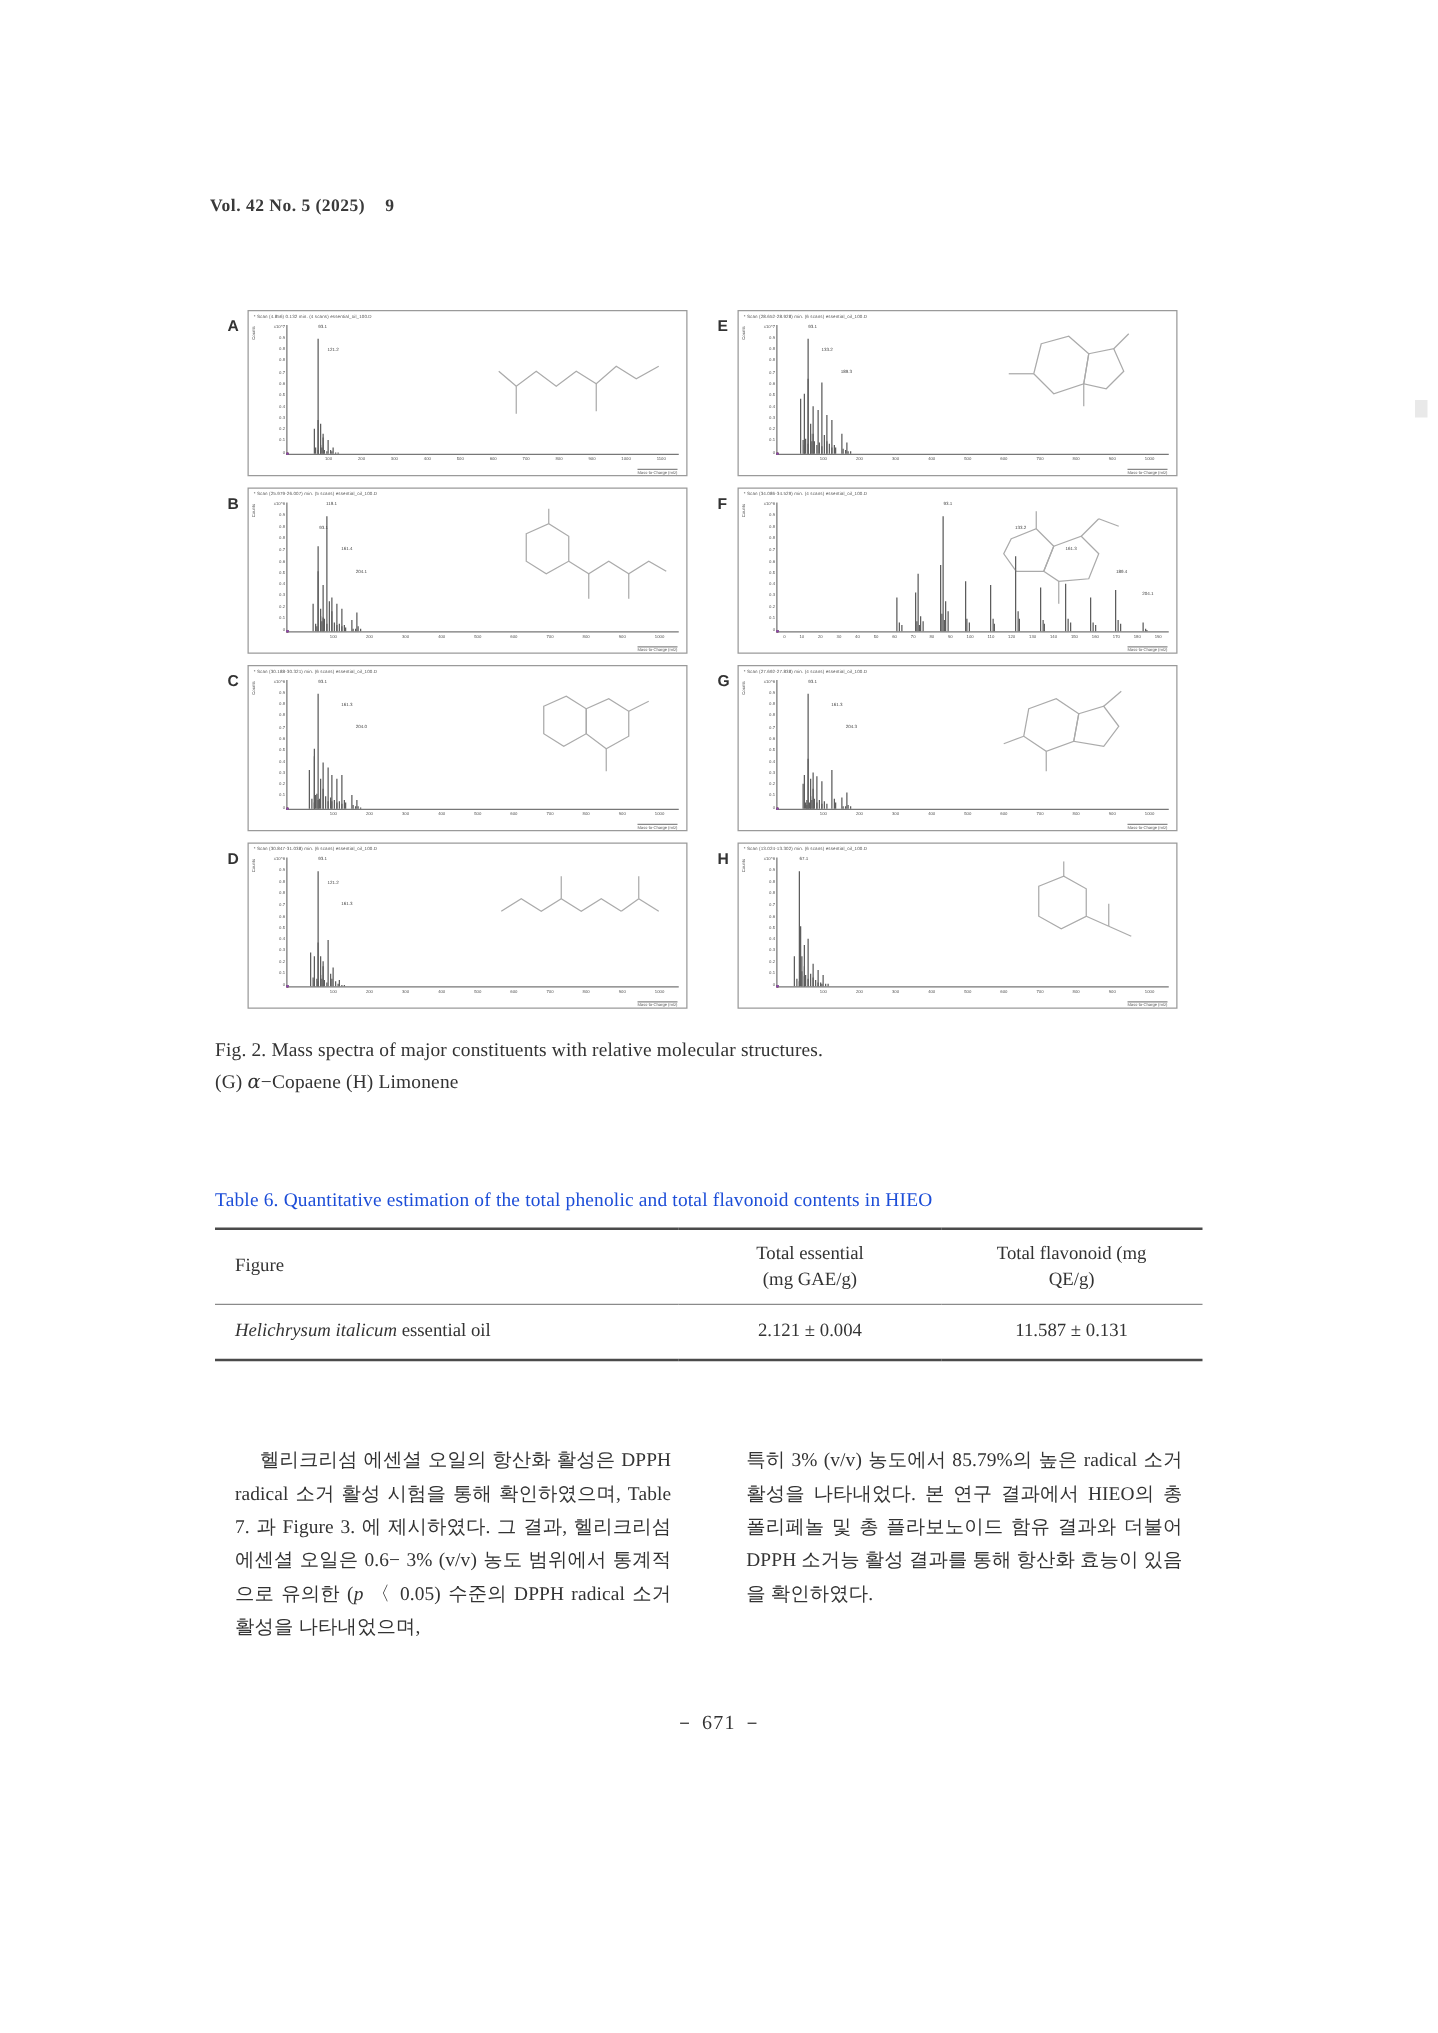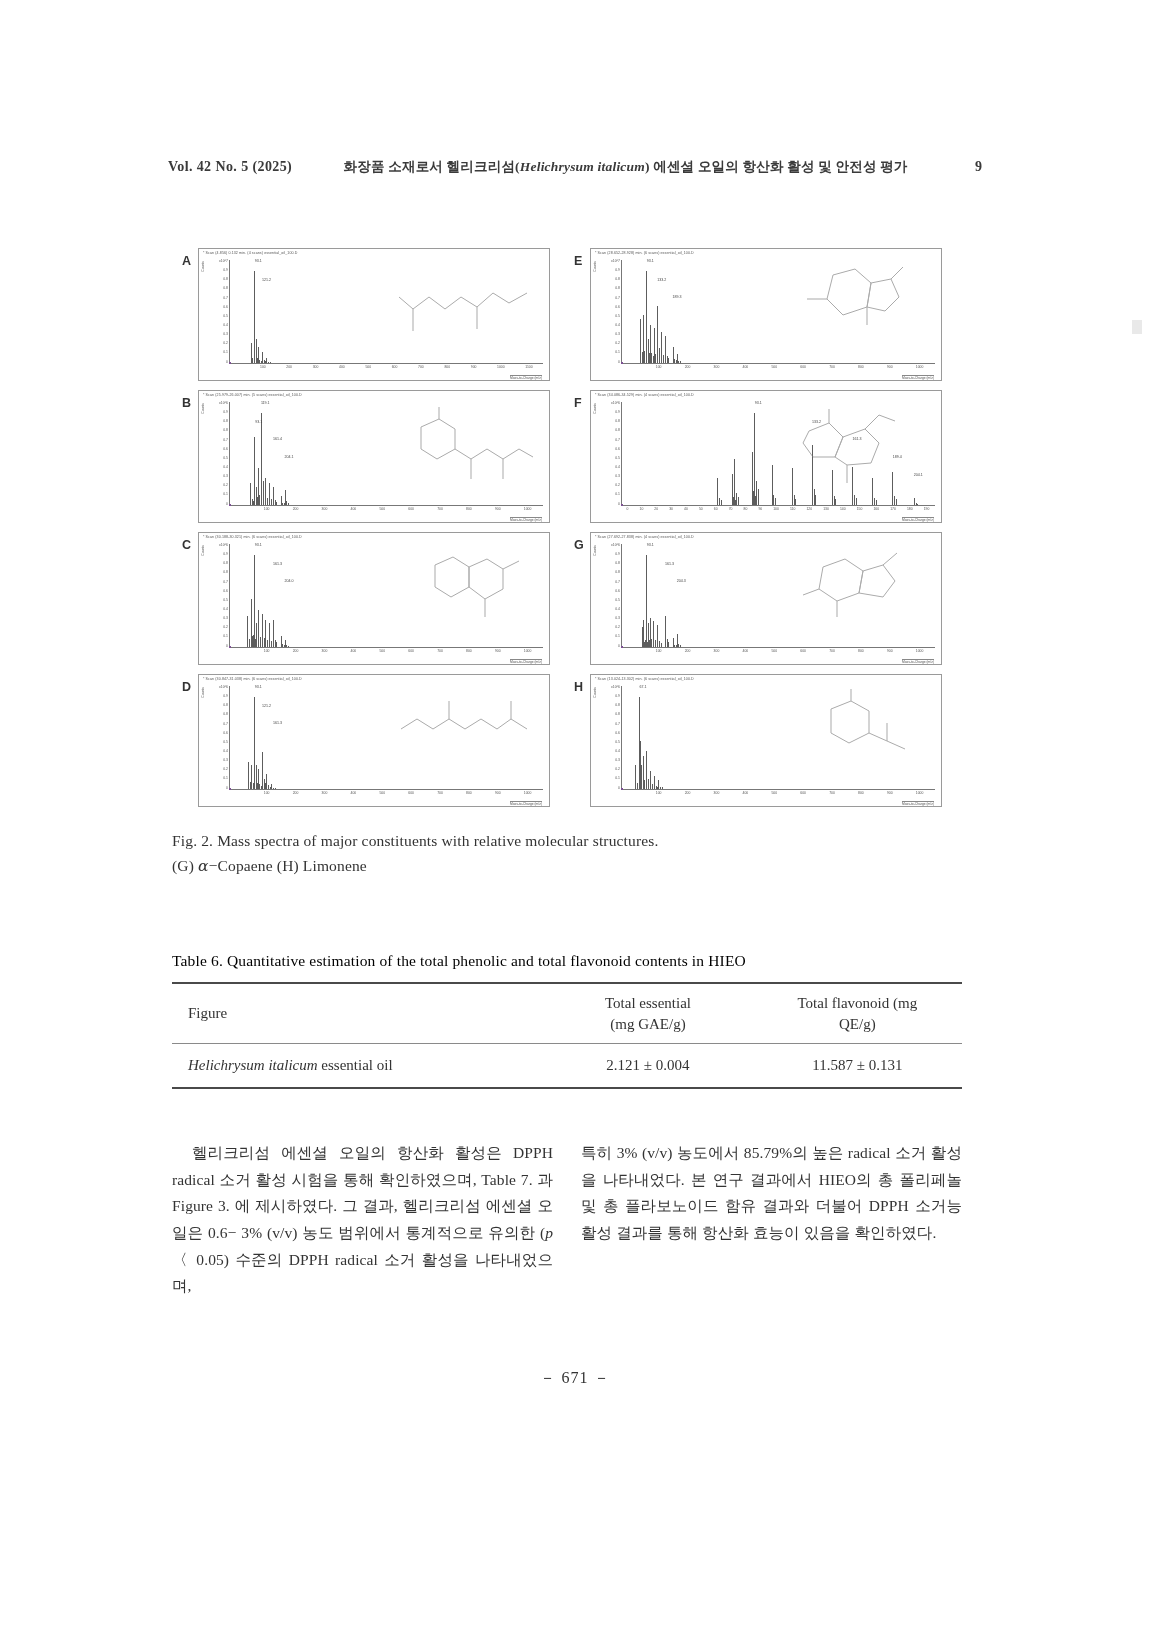--- a/index.html
+++ b/index.html
@@ -222,21 +222,21 @@
 
   
   .table-block {
     position: absolute;
     left: 172px;
     top: 952px;
     width: 790px;
   }
   .table-title {
     font-size: 15.5px;
-    color: #000000;
+    color: #1d4ed8;
     margin-bottom: 12px;
     letter-spacing: .15px;
   }
   table.data {
     width: 100%;
     border-collapse: collapse;
     font-size: 15px;
     color: #333;
   }
   table.data thead tr.rule-top th {
@@ -272,21 +272,21 @@
   }
   .col {
     width: 381px;
     font-size: 15.5px;
     line-height: 1.72;
     color: #333;
     text-align: justify;
     text-justify: inter-word;
     letter-spacing: .1px;
   }
-  .col p { margin: 0; }
+  .col p { margin: 16px; }
   .col p.indent { text-indent: 20px; }
   .col i { font-style: italic; }
 
   
   .page-number {
     position: absolute;
     left: 0; right: 0;
     top: 1368px;
     text-align: center;
     font-size: 16px;
@@ -303,21 +303,20 @@
     background: #e9e9e9;
   }
 </style>
 </head>
 <body>
 
 <div class="page">
 
   <div class="running-head">
     <span class="rh-vol">Vol. 42 No. 5 (2025)</span>
-    <span class="rh-title"><span>화장품 소재로서 헬리크리섬(</span><i>Helichrysum italicum</i><span>) 에센셜 오일의 항산화 활성 및 안전성 평가</span></span>
     <span class="rh-page">9</span>
   </div>
 
   <div class="page-edge"></div>
 
   <div class="figure-block">
     <div class="spectra-grid" id="spectraGrid">
         <div class="panel">
           <div class="panel-letter">A</div>
           <div class="panel-box">

